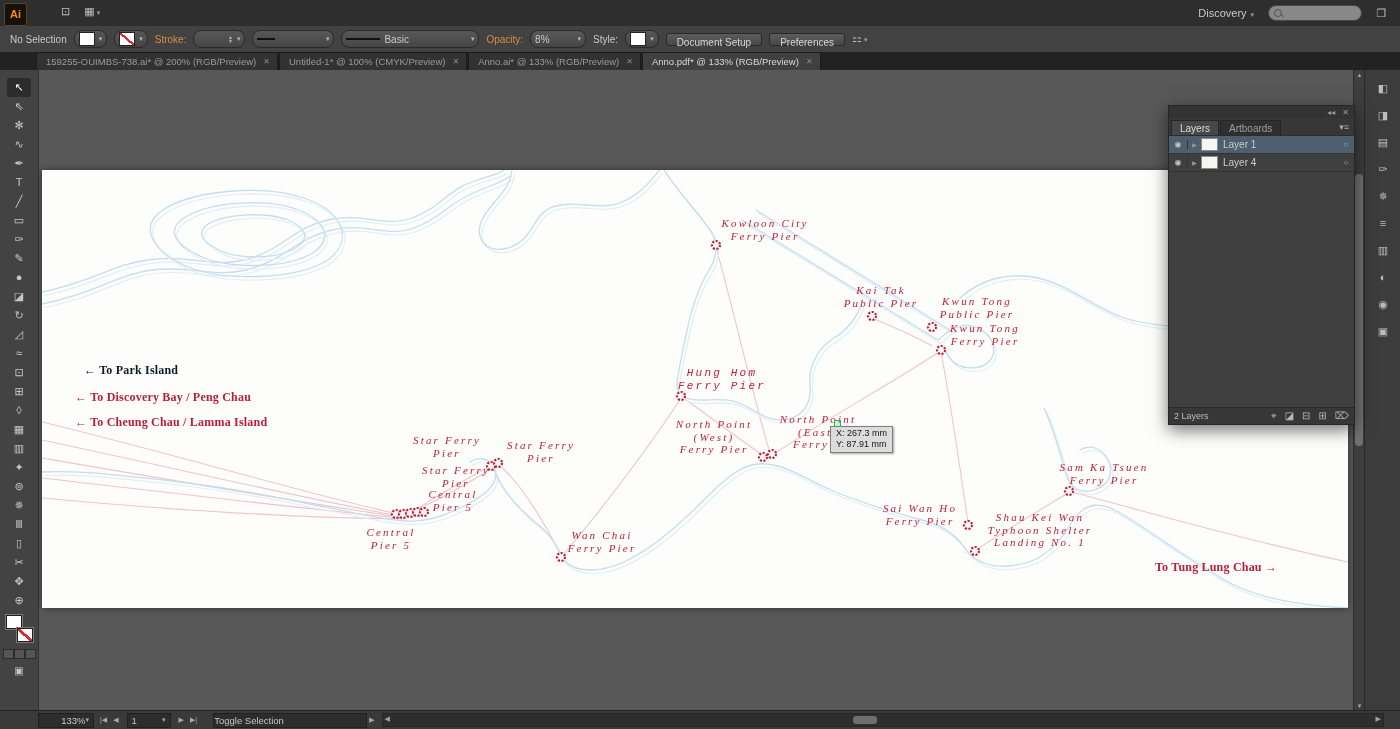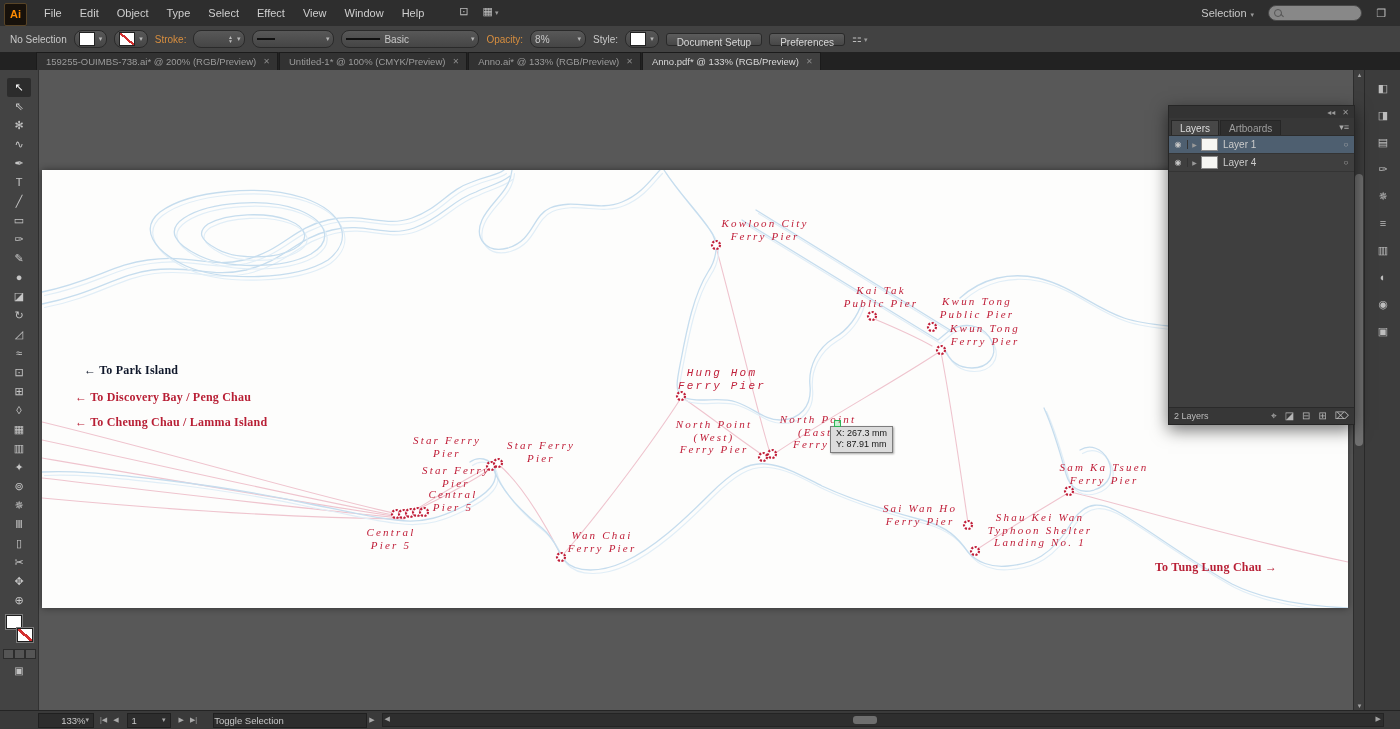--- a/index.html
+++ b/index.html
@@ -130,38 +130,27 @@
   .hthumb{position:absolute;left:470px;width:24px;top:1.5px;height:8px;background:#6e6e6e;border-radius:3px}
   .corner{width:13px;height:100%}
 </style>
 </head>
 <body>
 
 <div class="app-root">
 
   <header class="menubar">
     <div class="ai-logo">Ai</div>
-    <nav class="menus" id="menus">
-        <span class="menu-item">File</span>
-        <span class="menu-item">Edit</span>
-        <span class="menu-item">Object</span>
-        <span class="menu-item">Type</span>
-        <span class="menu-item">Select</span>
-        <span class="menu-item">Effect</span>
-        <span class="menu-item">View</span>
-        <span class="menu-item">Window</span>
-        <span class="menu-item">Help</span>
-      </nav>
     <div class="mb-icons">
       <span class="icon-btn">⊡</span>
       <span class="icon-btn">▦<span class="caret">▾</span></span>
     </div>
     <div class="menubar-right">
       <div class="workspace">
-        <span>Selection</span><span class="caret">▾</span>
+        <span>Discovery</span><span class="caret">▾</span>
       </div>
       <div class="searchbox">
         <span class="mag"></span>
       </div>
       <span class="icon-btn">❐</span>
     </div>
   </header>
 
   <div class="controlbar">
     <span class="cb-label">No Selection</span>

